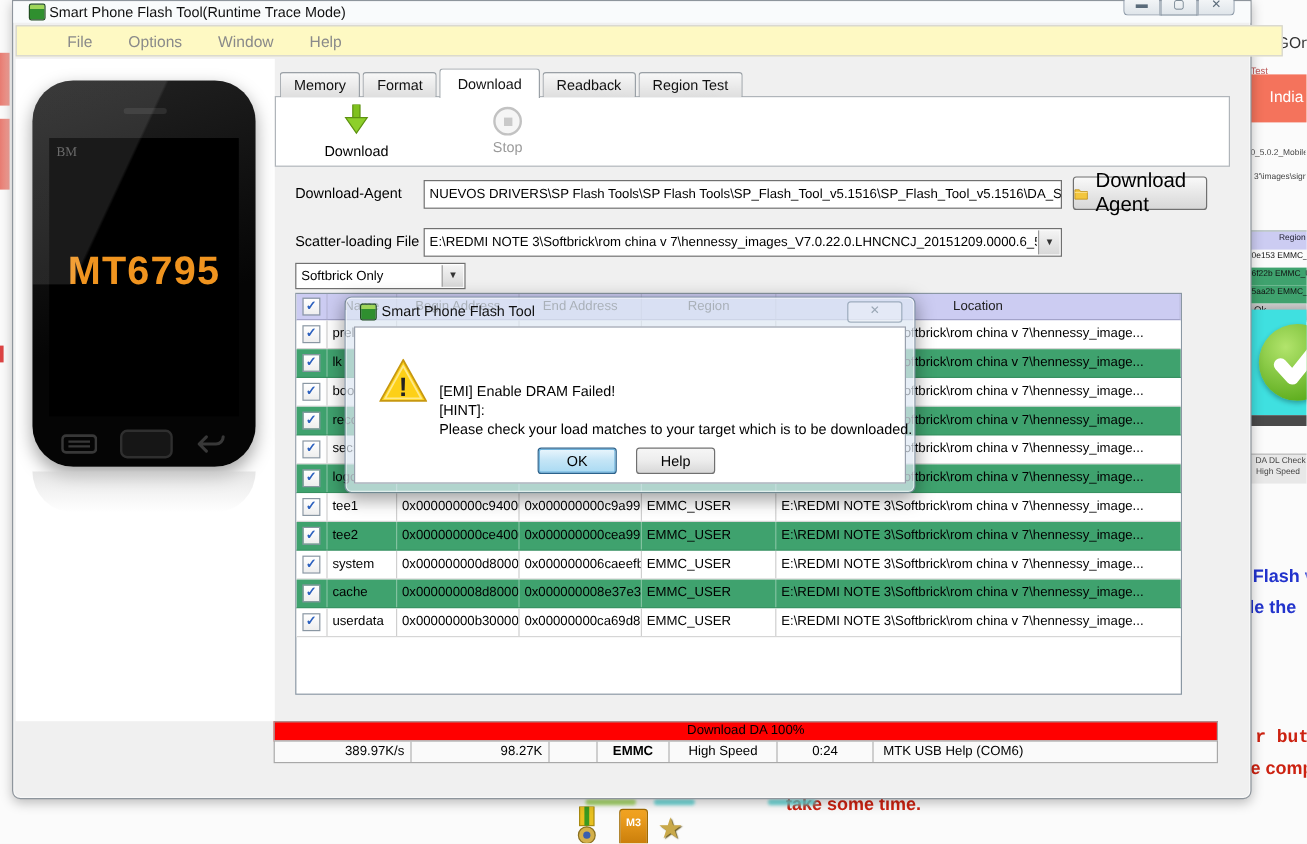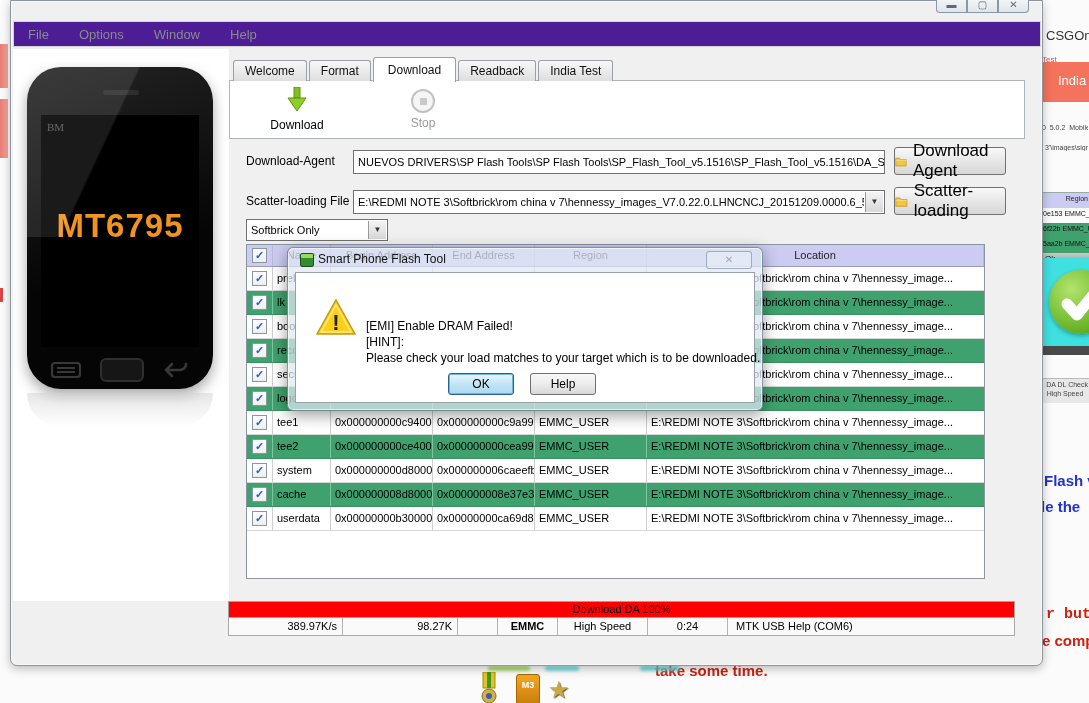--- a/index.html
+++ b/index.html
@@ -31,22 +31,22 @@
   #title-text{left:30px;top:2px;font-size:12px;color:#111;white-space:nowrap;}
   .app-icon{width:12px;height:12px;border-radius:2px;border:1px solid #1f4d1f;
      background:linear-gradient(#9fd65a 30%,#2f8f2f 32%);}
   #win-controls{left:925px;top:-9px;height:21px;display:flex;}
   .win-btn{width:31px;height:21px;border:1px solid #8a97a5;border-top:none;
      background:linear-gradient(#ffffff,#dfe5ea);color:#5a6b7a;font-size:10px;
      display:flex;align-items:flex-end;justify-content:center;padding-bottom:2px;box-sizing:border-box;}
   .win-btn.first{border-radius:0 0 0 4px;}
   .win-btn.last{border-radius:0 0 4px 0;}
 
-  #menubar{left:2px;top:20px;width:1026px;height:24px;background:#4c1d95;
-     border:1px solid #d2d2d2;display:flex;align-items:center;}
+  #menubar{left:2px;top:20px;width:1026px;height:24px;background:#fef9c3;
+     border:1px solid #d2d2d2;display:flex;align-items:center;padding-left:28px;}
   .menu-item{color:#8a8a8a;font-size:13px;padding:0 16px 0 14px;}
 
   
   #phone-panel{left:2px;top:48px;width:216px;height:552px;background:#fff;}
   #phone-body{left:14px;top:18px;width:186px;height:322px;border-radius:34px;
      background:linear-gradient(160deg,#242424,#050505 60%);box-shadow:0 6px 14px rgba(0,0,0,.35);overflow:hidden;}
   #phone-screen{left:14px;top:48px;width:158px;height:232px;background:#000;}
   #phone-gloss{left:0;top:0;width:186px;height:170px;
      background:linear-gradient(115deg,rgba(255,255,255,.10) 42%,rgba(255,255,255,0) 43%);}
   #speaker{left:76px;top:23px;width:36px;height:5px;border-radius:3px;background:#2e2e2e;}
@@ -194,20 +194,24 @@
       </svg>
     </div>
     <div class="abs" style="left:516px;top:674px;width:22px;height:29px;background:linear-gradient(#f5a623,#c97d0a);border:1px solid #a06a00;border-radius:3px;">
       <div style="color:#fff;font-size:9px;text-align:center;margin-top:5px;font-weight:bold;">M3</div>
     </div>
     <div class="abs" style="left:548px;top:676px;font-size:24px;color:#c9a94a;text-shadow:1px 1px 1px #6a5a20;">★</div>
   </div>
 
   <div id="win" class="abs">
 
+    <div id="titlebar" class="abs">
+      <div class="abs app-icon" style="left:13px;top:2px;"></div>
+      <div id="title-text" class="abs">Smart Phone Flash Tool(Runtime Trace Mode)</div>
+    </div>
     <div id="win-controls" class="abs">
       <div class="win-btn first">▬</div>
       <div class="win-btn">▢</div>
       <div class="win-btn last">✕</div>
     </div>
 
     <div id="menubar" class="abs">
       <span class="menu-item">File</span>
       <span class="menu-item">Options</span>
       <span class="menu-item">Window</span>
@@ -231,25 +235,25 @@
           <svg width="26" height="18" viewBox="0 0 26 18">
             <path d="M9 3 L3 9 L9 15 M3 9 H17 a6 6 0 0 0 6-6" stroke="#383838" stroke-width="2.6" fill="none" stroke-linecap="round" stroke-linejoin="round"></path>
           </svg>
         </div>
         <div id="phone-gloss" class="abs"></div>
       </div>
       <div id="phone-reflection" class="abs"></div>
     </div>
 
     <div id="tabstrip" class="abs">
-      <span class="tab">Welcome</span>
+      <span class="tab">Memory</span>
       <span class="tab">Format</span>
       <span class="tab active">Download</span>
       <span class="tab">Readback</span>
-      <span class="tab">India Test</span>
+      <span class="tab">Region Test</span>
     </div>
 
     <div id="toolbar-panel" class="abs">
       <div class="tool" style="left:32px;">
         <svg width="22" height="26" viewBox="0 0 22 26">
           <rect x="8" y="0" width="6" height="11" fill="#7fc11e" stroke="#5d9210" stroke-width="1"></rect>
           <polygon points="2,11 20,11 11,24" fill="#8dcf2a" stroke="#5d9210" stroke-width="1"></polygon>
         </svg>
         <div class="lbl">Download</div>
       </div>
@@ -269,27 +273,20 @@
           <path d="M1 5 h14" stroke="#fce291" stroke-width="1"></path>
         </svg>
       <span>Download Agent</span>
     </div>
 
     <div class="abs form-label" style="left:235px;top:193px;">Scatter-loading File</div>
     <div class="abs field" style="left:342px;top:189px;width:530px;">
       <div class="combo-text">E:\REDMI NOTE 3\Softbrick\rom china v 7\hennessy_images_V7.0.22.0.LHNCNCJ_20151209.0000.6_5.0_cn_</div>
       <div class="combo-arrow">▼</div>
     </div>
-    <div class="abs btn" style="left:883px;top:186px;width:112px;height:28px;">
-      <svg width="16" height="13" viewBox="0 0 16 13">
-          <path d="M1 2 h5 l1.5 2 H15 v8.5 H1 z" fill="#f3c63f" stroke="#b8860b" stroke-width="0.8"></path>
-          <path d="M1 5 h14" stroke="#fce291" stroke-width="1"></path>
-        </svg>
-      <span>Scatter-loading</span>
-    </div>
 
     <div class="abs field" style="left:235px;top:218px;width:140px;height:20px;line-height:20px;">
       <div class="combo-text" style="line-height:20px;">Softbrick Only</div>
       <div class="combo-arrow">▼</div>
     </div>
 
     <div id="dl-table" class="abs">
       <div id="tbl-header">
         <div class="hc c0">
             <div class="cb" style="margin:4px auto;">✓</div>

